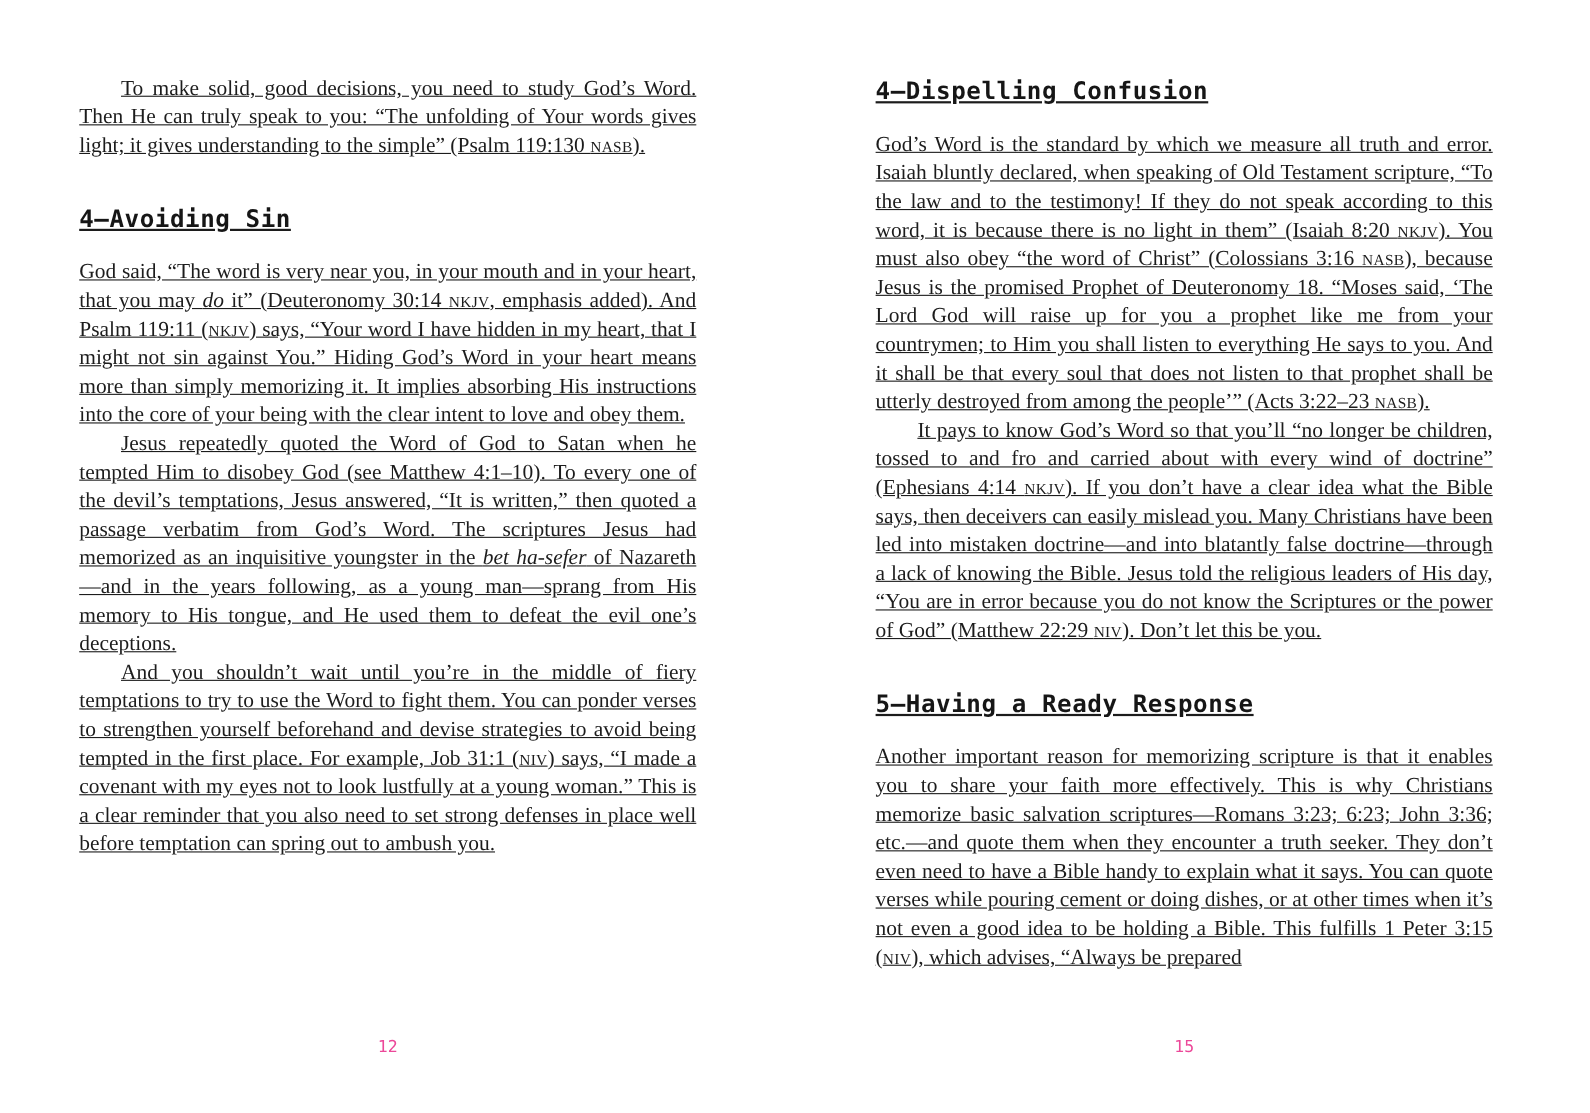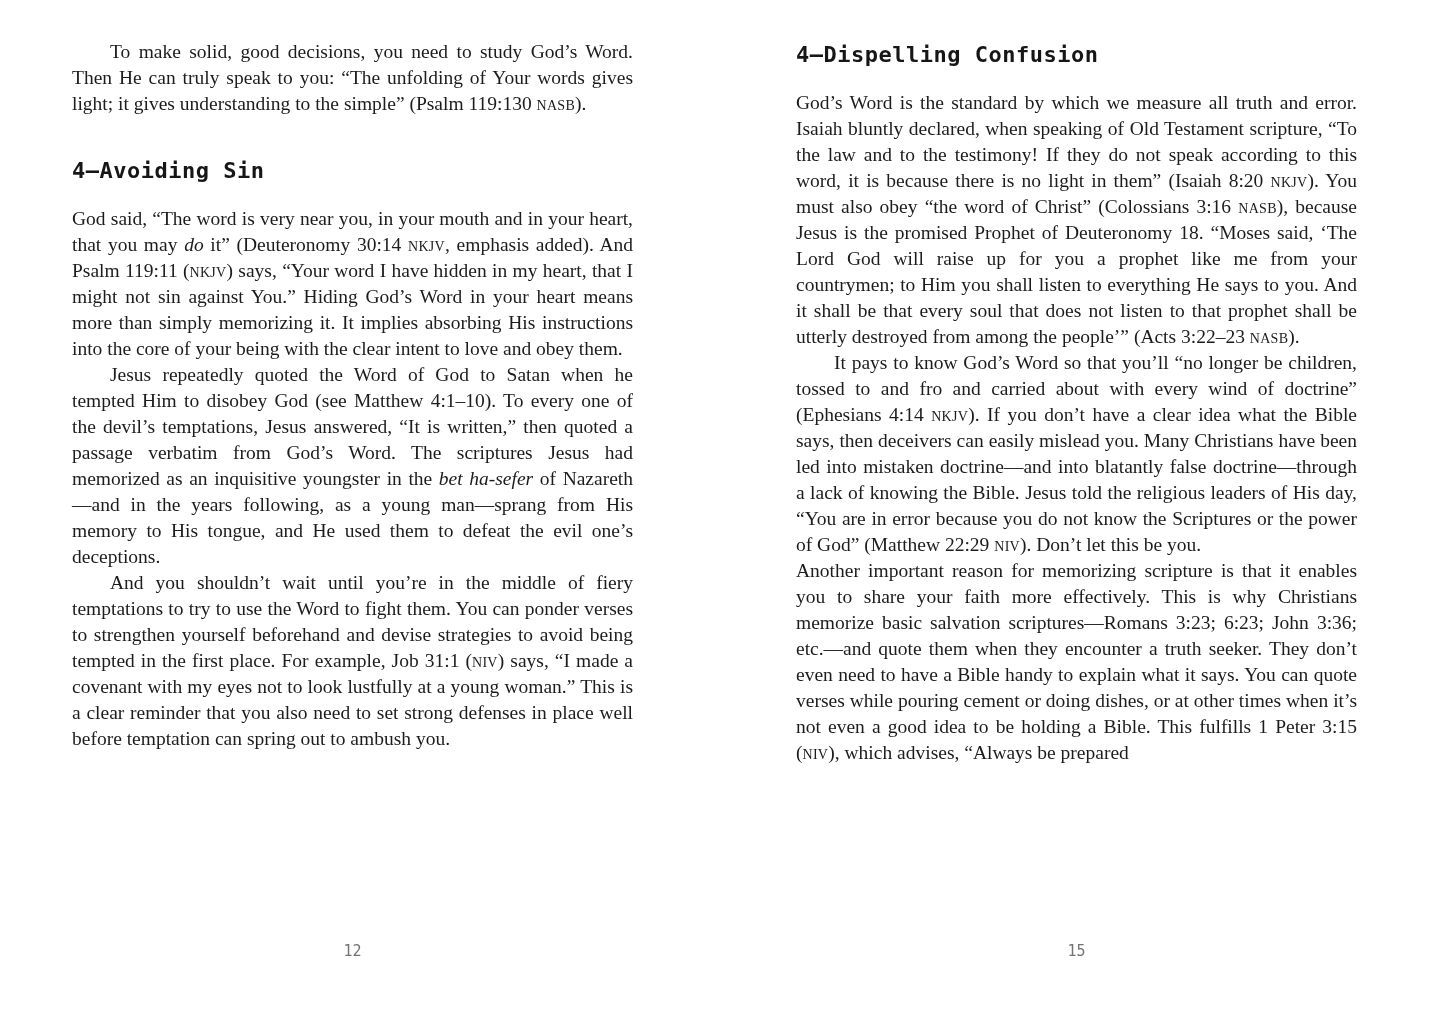--- a/index.html
+++ b/index.html
@@ -7,22 +7,23 @@
     width: 1445px; height: 1012px;
     background: #ffffff;
     overflow: hidden;
     position: relative;
     font-family: "Liberation Serif", serif;
     color: #1c1c1c;
   }
   .page {
     position: absolute; top: 0;
     width: 561px; height: 1012px;
-    padding-top: 39px;
+    padding-top: 68px;
     box-sizing: border-box;
+    text-decoration: underline;
   }
   .page-left  { left: 72px; }
   .page-right { left: 796px; }
   .body-para {
     margin: 0;
     font-size: 19.5px;
     line-height: 26px;
     text-align: justify;
   }
   .body-para.indent { text-indent: 38px; }
@@ -35,21 +36,21 @@
     margin: 40px 0 21px 0;
     color: #161616;
   }
   .heading.first { margin-top: 2px; }
   .page-number {
     position: absolute; top: 942px; left: 0;
     width: 100%;
     text-align: center;
     font-family: "DejaVu Sans Mono", "Liberation Mono", monospace;
     font-size: 15px;
-    color: #737373;
+    color: #ec4899;
   }
   .it { font-style: italic; }
   .sc { font-variant: small-caps; letter-spacing: 0.3px; }
 </style>
 </head>
 <body>
 
 <div>
 
   <section class="page page-left">
@@ -58,17 +59,18 @@
     <p class="body-para"><span>God said, “The word is very near you, in your mouth and in your heart, that you may </span><span class="it">do</span><span> it” (Deuteronomy 30:14 </span><span class="sc">nkjv</span><span>, emphasis added). And Psalm 119:11 (</span><span class="sc">nkjv</span><span>) says, “Your word I have hidden in my heart, that I might not sin against You.” Hiding God’s Word in your heart means more than simply memorizing it. It implies absorbing His instructions into the core of your being with the clear intent to love and obey them.</span></p>
     <p class="body-para indent"><span>Jesus repeatedly quoted the Word of God to Satan when he tempted Him to disobey God (see Matthew 4:1–10). To every one of the devil’s temptations, Jesus answered, “It is written,” then quoted a passage verbatim from God’s Word. The scriptures Jesus had memorized as an inquisitive youngster in the </span><span class="it">bet ha-sefer</span><span> of Nazareth—and in the years following, as a young man—sprang from His memory to His tongue, and He used them to defeat the evil one’s deceptions.</span></p>
     <p class="body-para indent"><span>And you shouldn’t wait until you’re in the middle of fiery temptations to try to use the Word to fight them. You can ponder verses to strengthen yourself beforehand and devise strategies to avoid being tempted in the first place. For example, Job 31:1 (</span><span class="sc">niv</span><span>) says, “I made a covenant with my eyes not to look lustfully at a young woman.” This is a clear reminder that you also need to set strong defenses in place well before temptation can spring out to ambush you.</span></p>
     <div class="page-number">12</div>
   </section>
 
   <section class="page page-right">
     <h2 class="heading first">4—Dispelling Confusion</h2>
     <p class="body-para"><span>God’s Word is the standard by which we measure all truth and error. Isaiah bluntly declared, when speaking of Old Testament scripture, “To the law and to the testimony! If they do not speak according to this word, it is because there is no light in them” (Isaiah 8:20 </span><span class="sc">nkjv</span><span>). You must also obey “the word of Christ” (Colossians 3:16 </span><span class="sc">nasb</span><span>), because Jesus is the promised Prophet of Deuteronomy 18. “Moses said, ‘The Lord God will raise up for you a prophet like me from your countrymen; to Him you shall listen to everything He says to you. And it shall be that every soul that does not listen to that prophet shall be utterly destroyed from among the people’” (Acts 3:22–23 </span><span class="sc">nasb</span><span>).</span></p>
     <p class="body-para indent"><span>It pays to know God’s Word so that you’ll “no longer be children, tossed to and fro and carried about with every wind of doctrine” (Ephesians 4:14 </span><span class="sc">nkjv</span><span>). If you don’t have a clear idea what the Bible says, then deceivers can easily mislead you. Many Christians have been led into mistaken doctrine—and into blatantly false doctrine—through a lack of knowing the Bible. Jesus told the religious leaders of His day, “You are in error because you do not know the Scriptures or the power of God” (Matthew 22:29 </span><span class="sc">niv</span><span>). Don’t let this be you.</span></p>
+    <h2 class="heading">5—Having a Ready Response</h2>
     <p class="body-para"><span>Another important reason for memorizing scripture is that it enables you to share your faith more effectively. This is why Christians memorize basic salvation scriptures—Romans 3:23; 6:23; John 3:36; etc.—and quote them when they encounter a truth seeker. They don’t even need to have a Bible handy to explain what it says. You can quote verses while pouring cement or doing dishes, or at other times when it’s not even a good idea to be holding a Bible. This fulfills 1 Peter 3:15 (</span><span class="sc">niv</span><span>), which advises, “Always be prepared</span></p>
     <div class="page-number">15</div>
   </section>
 
 </div>
 
 </body></html>

